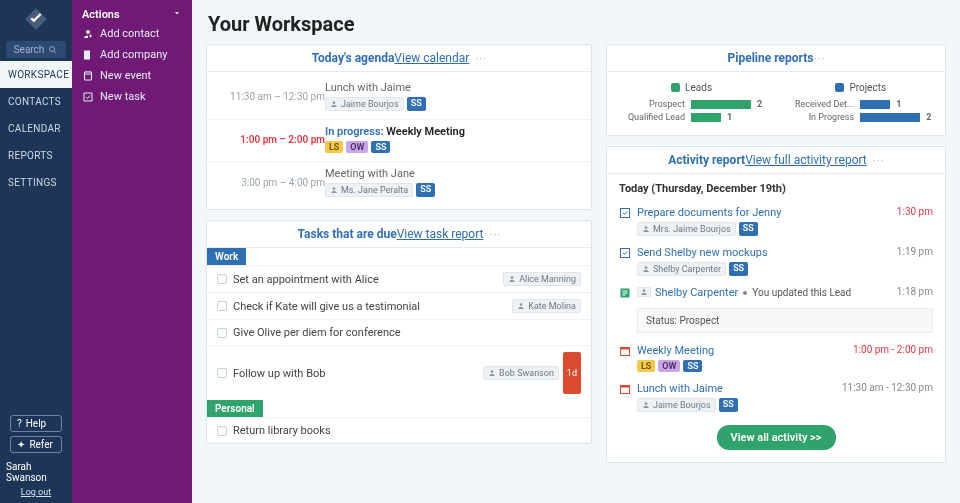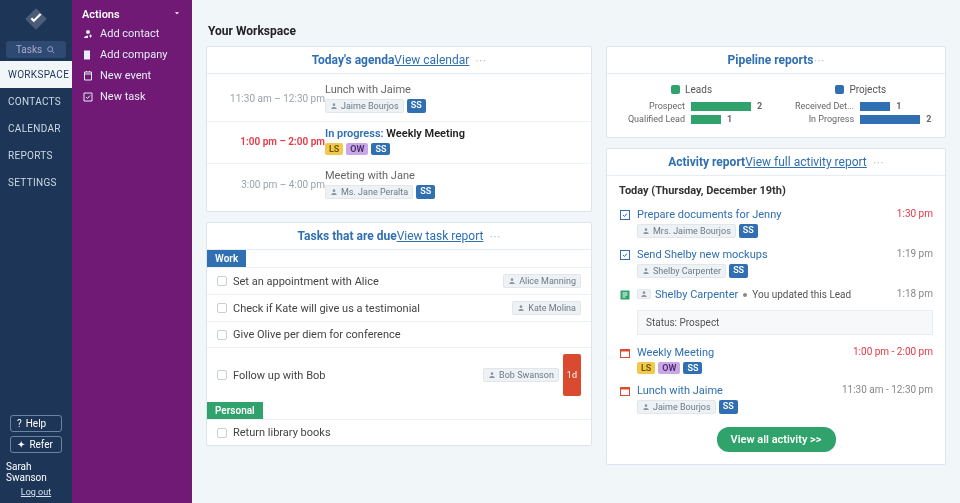--- a/index.html
+++ b/index.html
@@ -14,21 +14,21 @@
 .nav-bottom{margin-top:auto;padding:6px;display:flex;flex-direction:column;gap:4px;align-items:center}
 .pill{border:1px solid #6a85a3;border-radius:3px;padding:2px 6px;display:flex;align-items:center;gap:4px;width:52px;font-size:10px;cursor:pointer}
 .uname{font-size:10px;color:#fff;margin-top:4px}
 .logout{font-size:9px;color:#d6e4f0;text-decoration:underline;cursor:pointer}
 .actions{width:120px;background:#701a75;color:#fff;padding:8px 10px;font-size:11px}
 .ahdr{display:flex;justify-content:space-between;align-items:center;font-weight:600;margin-bottom:6px}
 .alist{display:flex;flex-direction:column;gap:8px;margin-top:4px}
 .aitem{display:flex;align-items:center;gap:6px;cursor:pointer;color:#e5edf5}
 .aitem svg{width:12px;height:12px;fill:#e5edf5}
 .main{flex:1;padding:10px 14px;overflow:hidden}
-h1{font-size:12px;font-weight:700;margin:14px 0 8px 2px;color:#222}
+h1{font-size:20px;font-weight:700;margin:2px 0 8px 2px;color:#222}
 .cols{display:flex;gap:14px}
 .colL{flex:1;display:flex;flex-direction:column;gap:10px}
 .colR{width:340px;display:flex;flex-direction:column;gap:10px}
 .card{background:#fff;border:1px solid #dce5ed;border-radius:2px}
 .chdr{display:flex;align-items:center;justify-content:center;padding:6px 10px;border-bottom:1px solid #e5edf3}
 .ctitle{color:#2F6FB2;font-weight:700;font-size:12px}
 .clink{color:#2F6FB2;font-size:12px;text-decoration:underline;cursor:pointer;margin-right:6px}
 .mnu{color:#b7c3cd;cursor:pointer}
 .cbody{padding:4px 0}
 .ag-row{display:flex;padding:5px 10px 8px;align-items:center;border-bottom:1px solid #f0f3f6}
@@ -83,21 +83,21 @@
 
 <div class="layout">
   <div class="nav">
     <div class="logo">
       <svg viewBox="0 0 24 24">
           <path fill="#fff" d="M12 2 L22 12 L12 22 L2 12 Z" opacity=".2"></path>
           <path fill="#fff" d="M7 12l3 3 7-7-1.4-1.4L10 12.2 8.4 10.6z"></path>
         </svg>
     </div>
     <div class="search">
-      <span>Tasks</span>
+      <span>Search</span>
       <svg width="10" height="10" viewBox="0 0 24 24">
           <circle cx="10" cy="10" r="6" fill="none" stroke="#aac" stroke-width="2"></circle>
           <line x1="15" y1="15" x2="20" y2="20" stroke="#aac" stroke-width="2"></line>
         </svg>
     </div>
     <div id="nav-items">
         <div class="nav-item active">WORKSPACE</div>
         <div class="nav-item">CONTACTS</div>
         <div class="nav-item">CALENDAR</div>
         <div class="nav-item">REPORTS</div>

